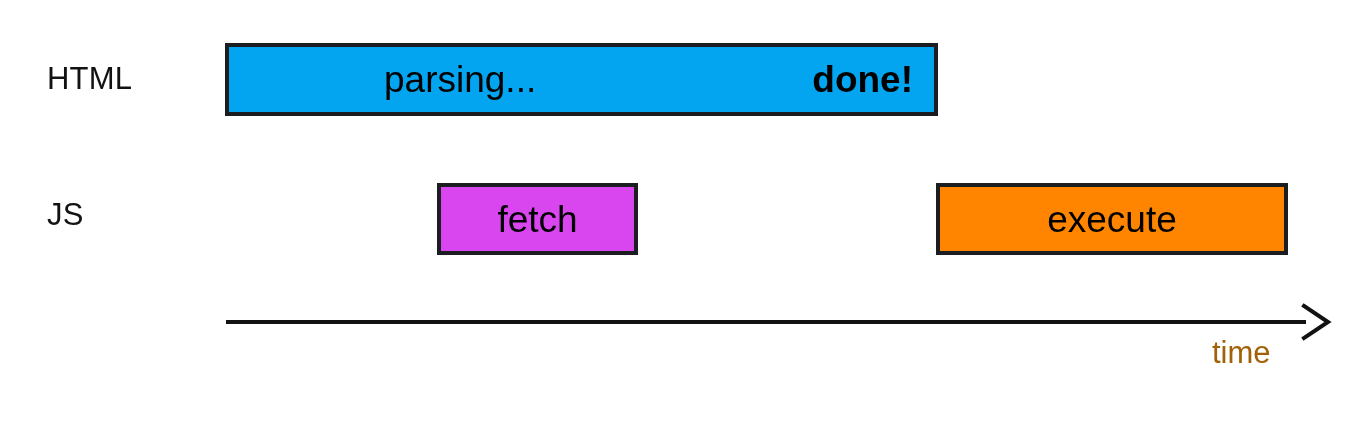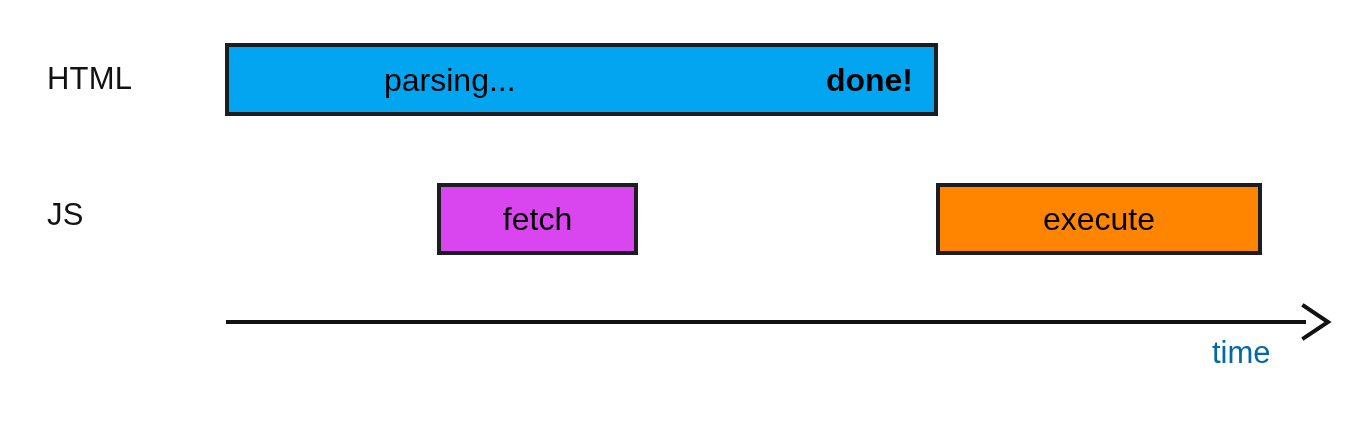--- a/index.html
+++ b/index.html
@@ -57,28 +57,28 @@
     left: 437px;
     top: 183px;
     width: 201px;
     height: 72px;
     background: #d946ef;
     justify-content: center;
   }
   #bar-execute {
     left: 936px;
     top: 183px;
-    width: 326px;
+    width: 352px;
     height: 72px;
     background: #ff8500;
     justify-content: center;
   }
 
   .bar-text {
-    font-size: 32px;
+    font-size: 37px;
     line-height: 1;
     color: #000000;
     white-space: nowrap;
   }
 
   
   #bar-parsing .bar-text { position: absolute; }
   #text-parsing { left: 155px; }
   #text-done    { right: 21px; font-weight: bold; }
 
@@ -99,21 +99,21 @@
     height: 40px;
   }
   #axis-arrowhead svg { display: block; }
 
   #label-time {
     position: absolute;
     left: 1212px;
     top: 337px;
     font-size: 31px;
     line-height: 1;
-    color: #0369a1;
+    color: #a16207;
     white-space: nowrap;
   }
 </style>
 </head>
 <body>
 
 <div class="canvas">
 
   <div class="row-label" id="label-html">HTML</div>
 

